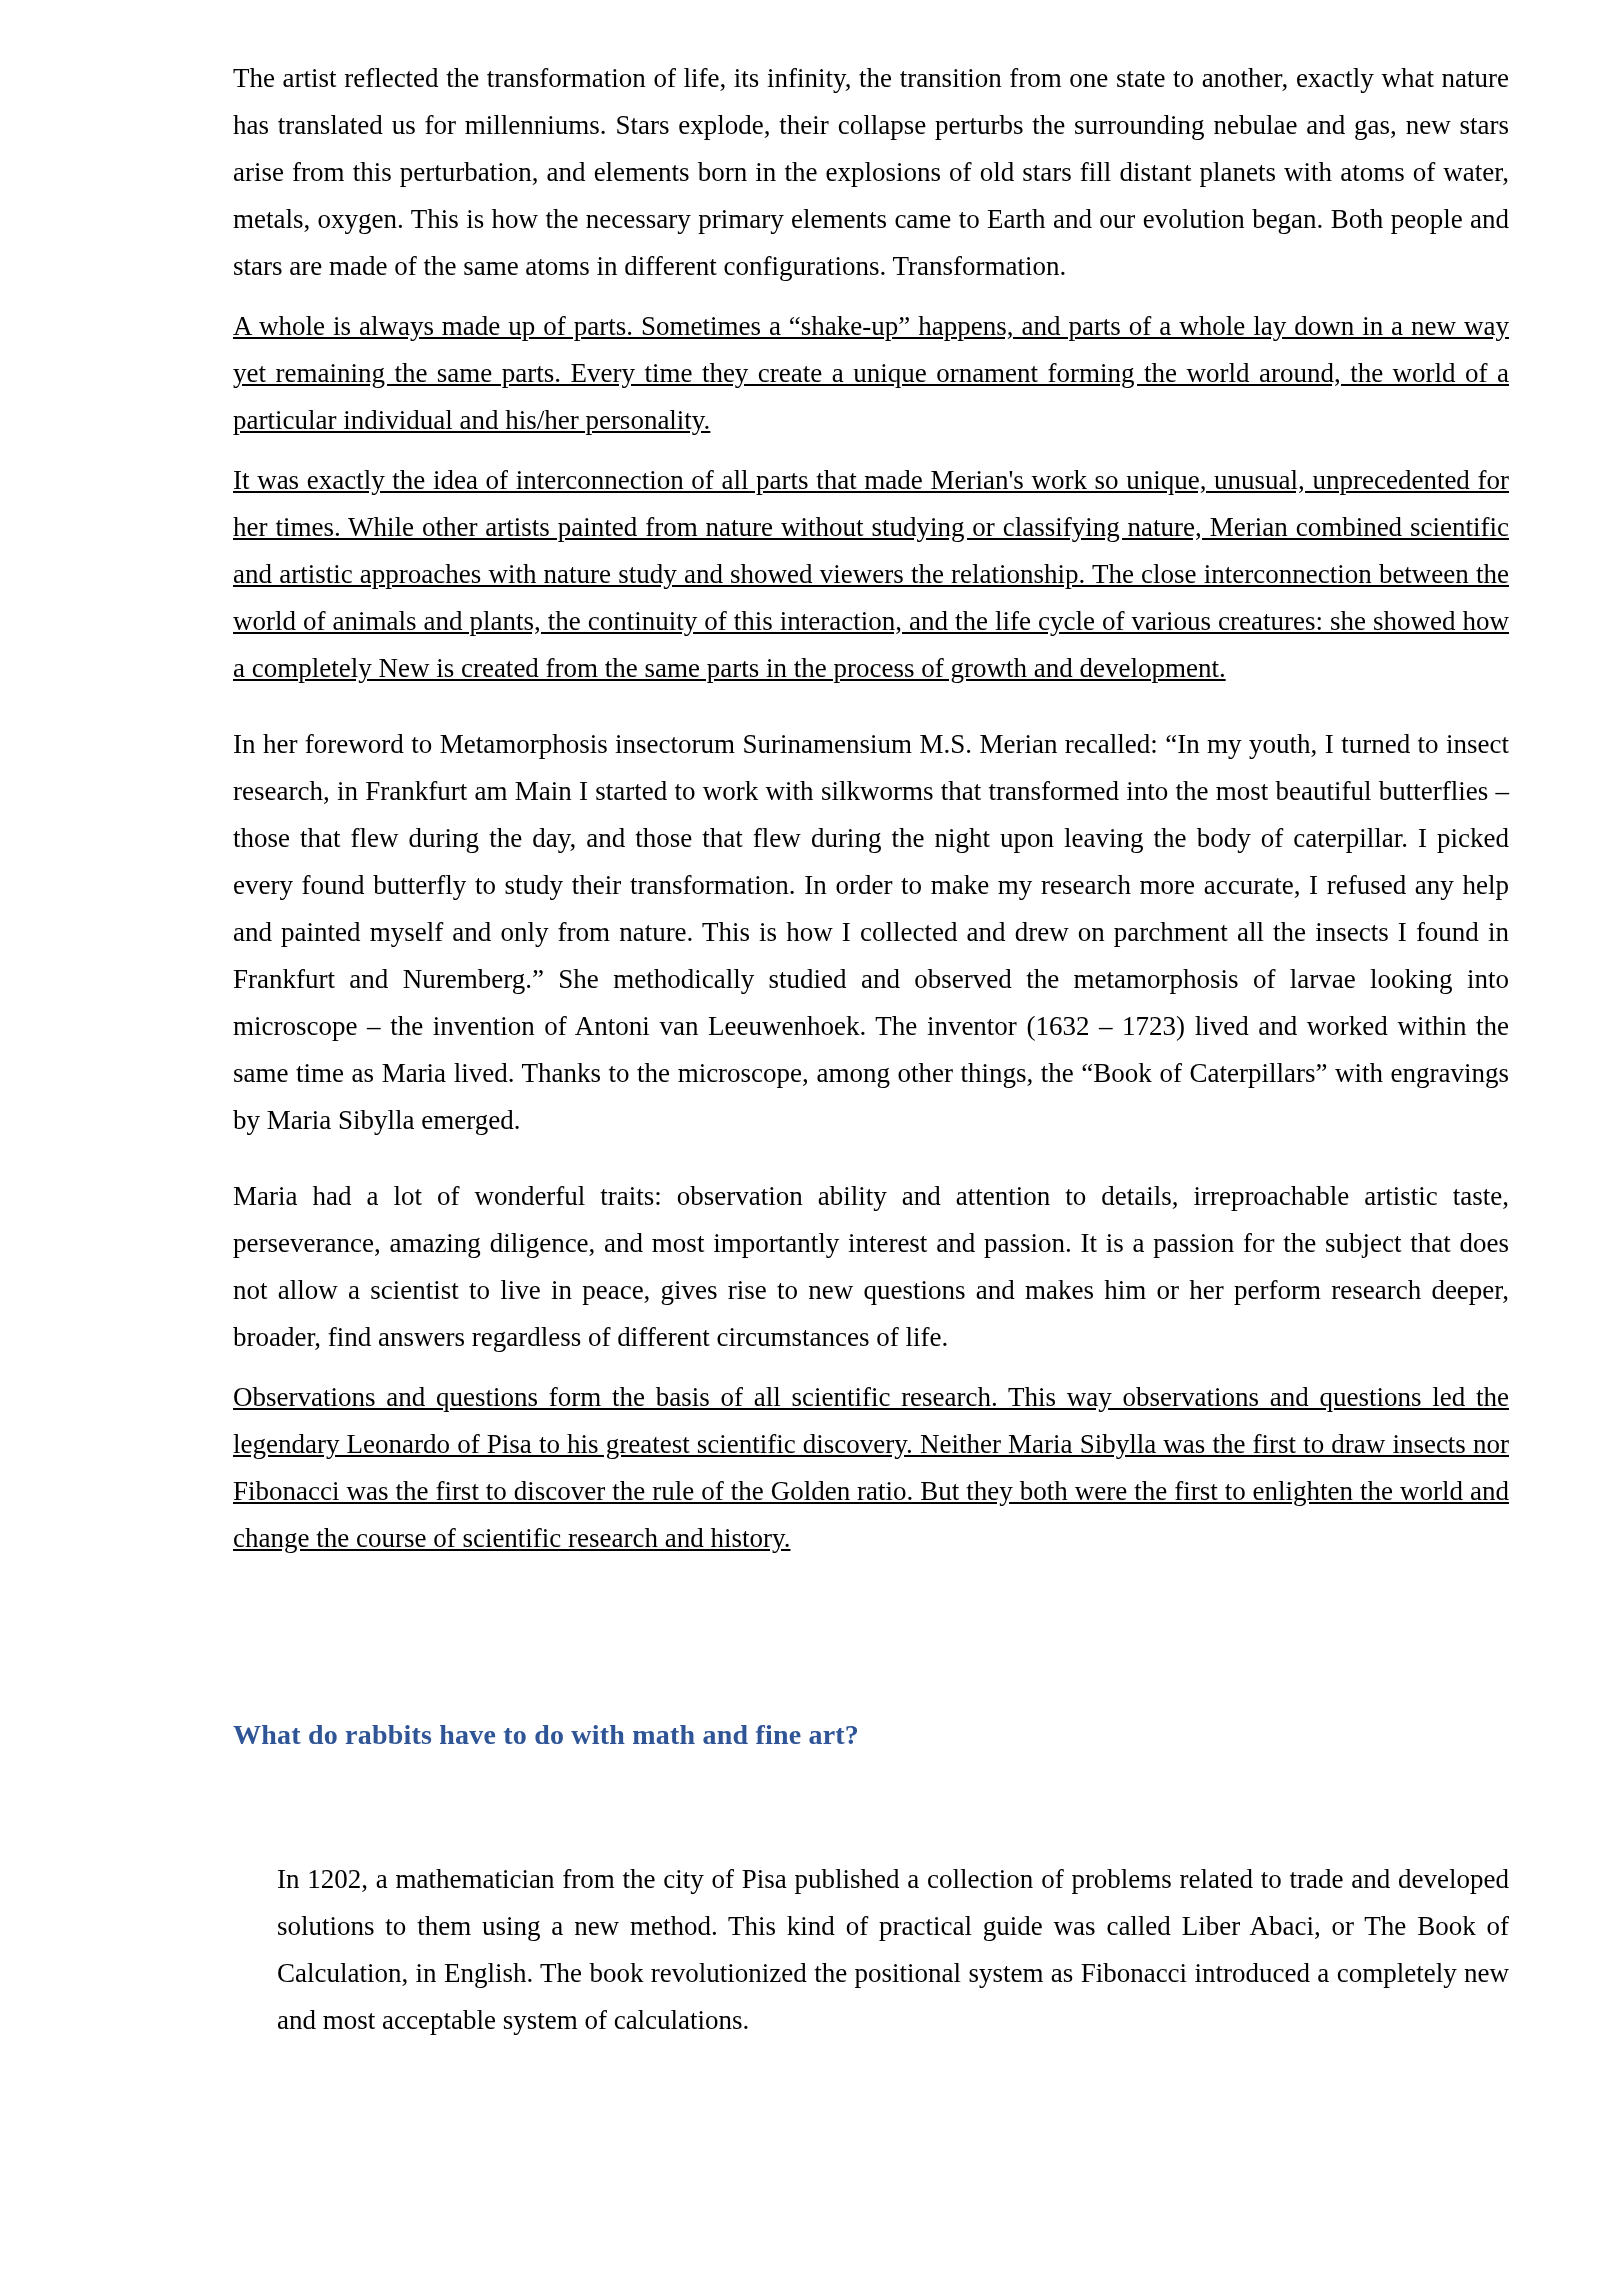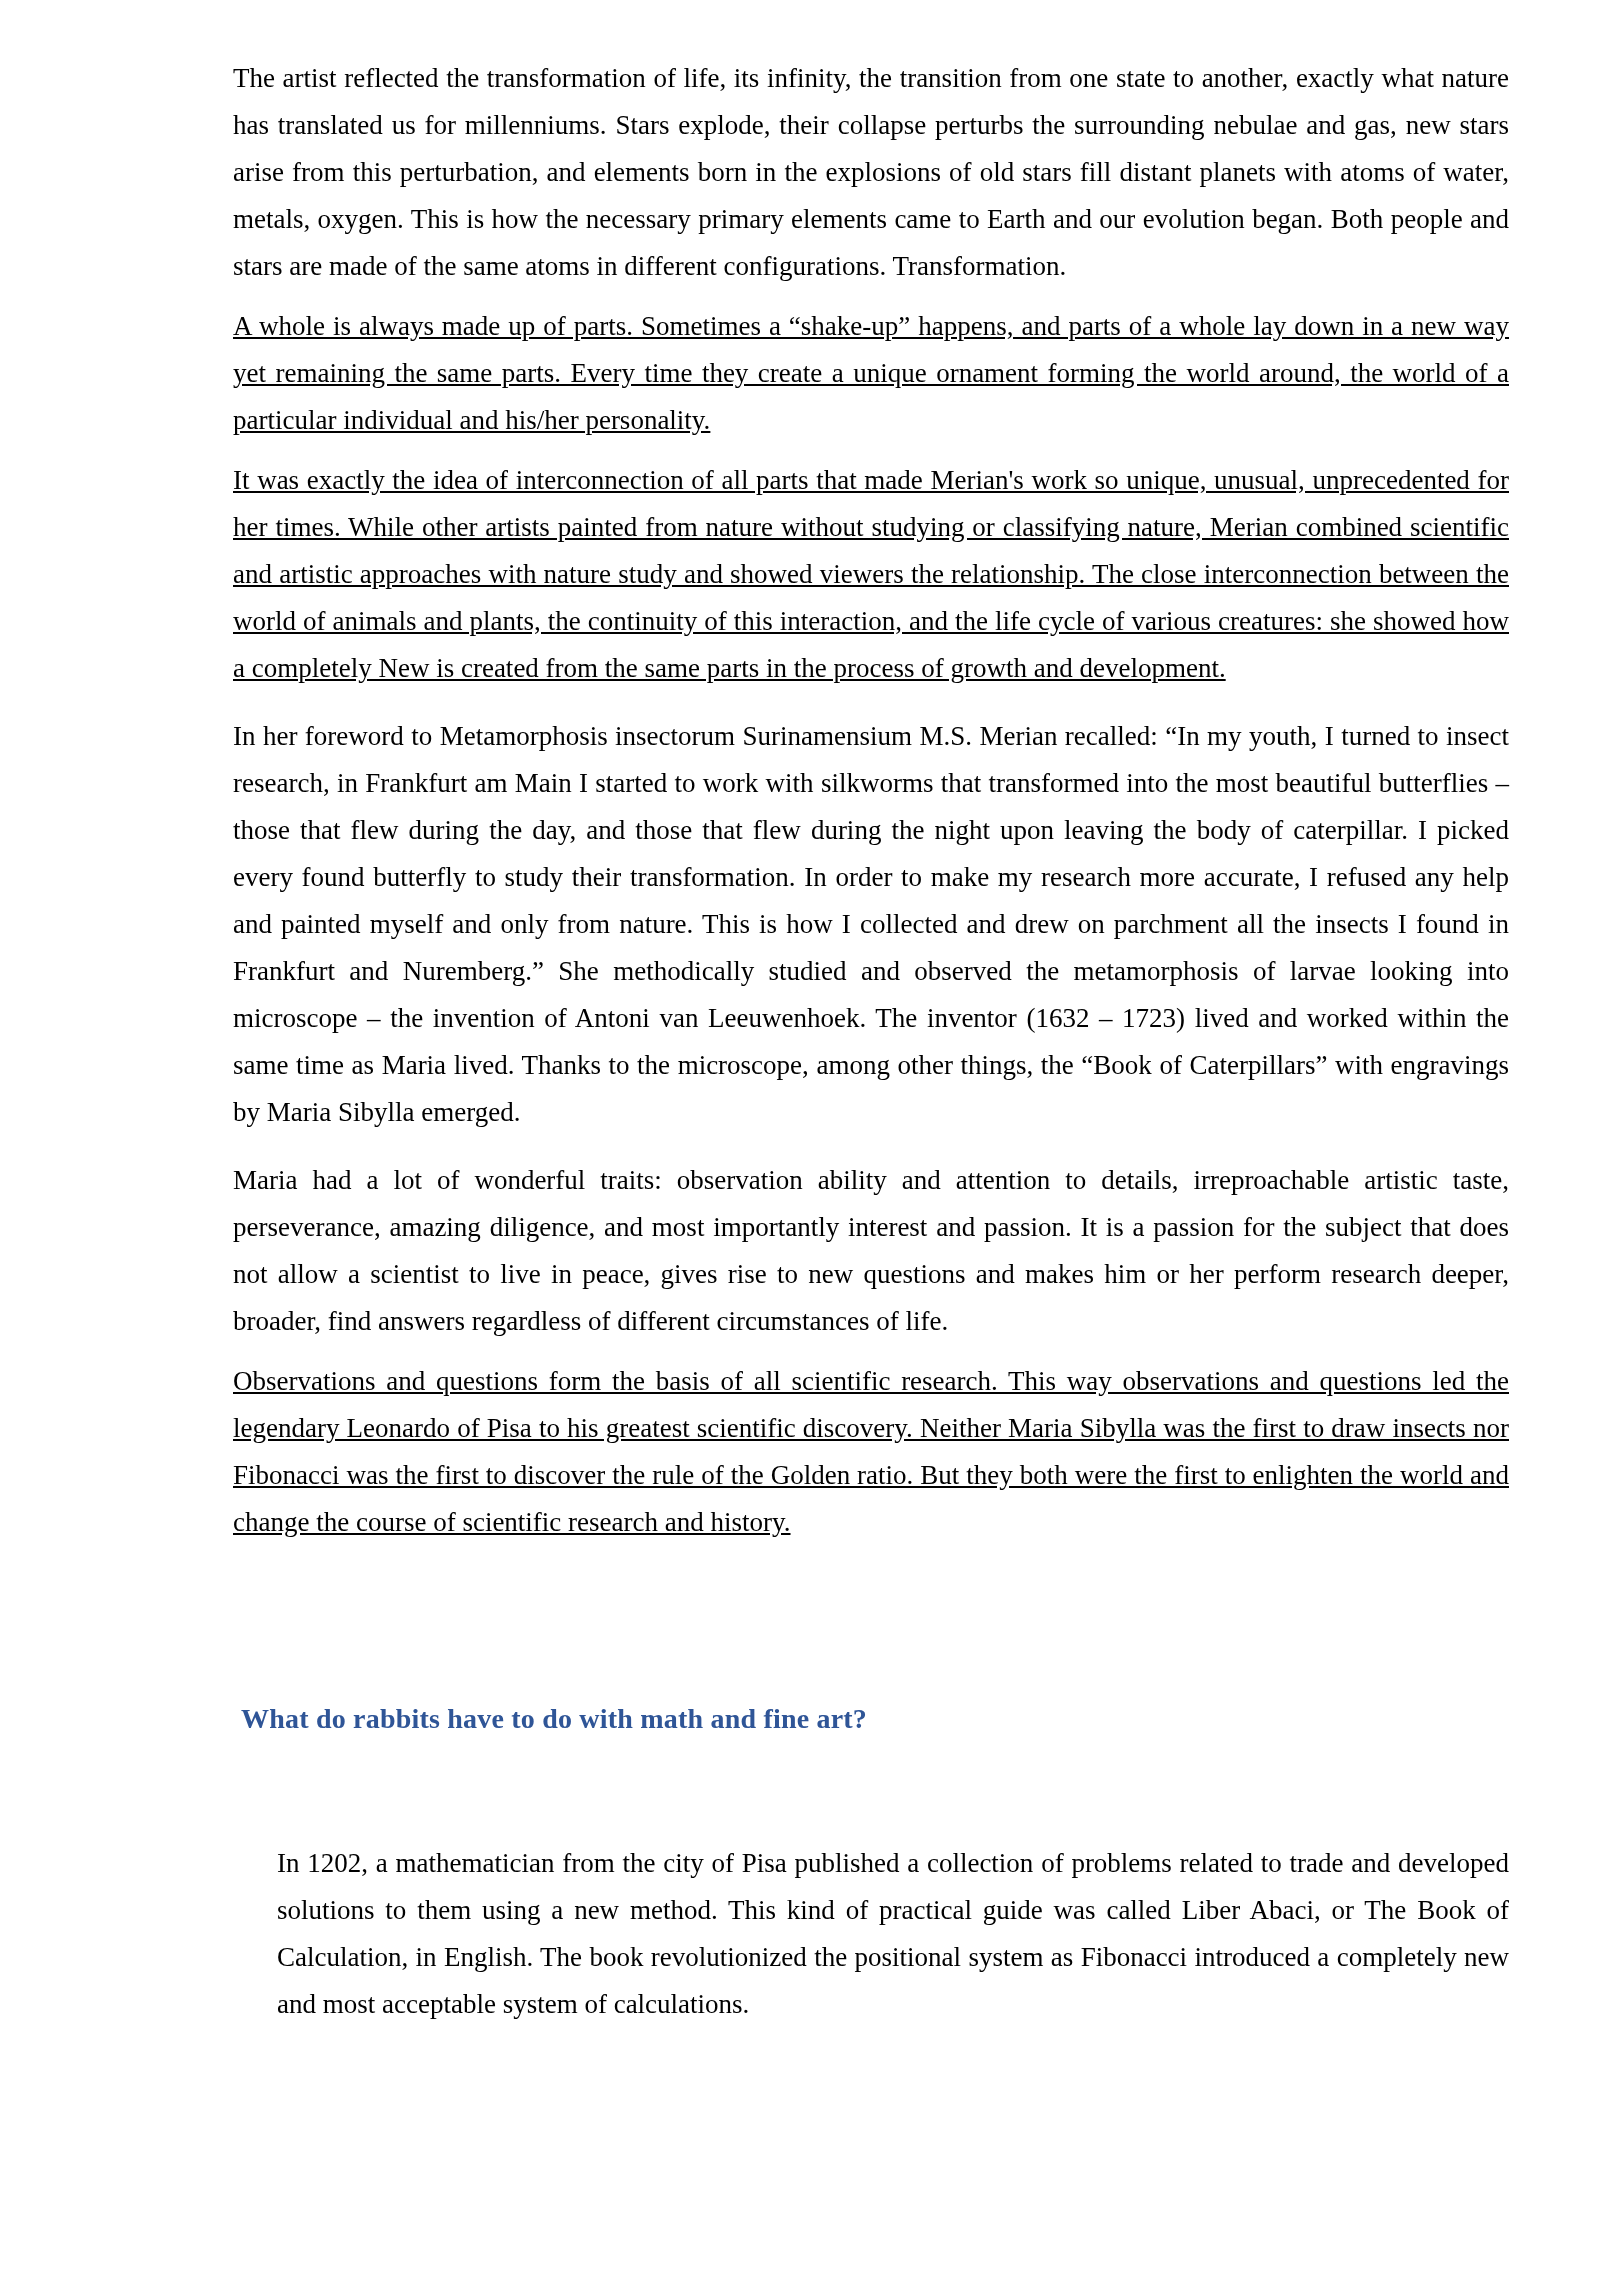--- a/index.html
+++ b/index.html
@@ -28,25 +28,25 @@
     line-height: 47px;
     color: #000000;
     text-align: justify;
     text-justify: inter-word;
     letter-spacing: 0px;
     word-spacing: 0px;
     -webkit-hyphens: none;
     hyphens: none;
   }
   p.para.gap-sm { margin-top: 13px; text-decoration: underline; }
-  p.para.gap-md { margin-top: 21px; }
+  p.para.gap-md { margin-top: 29px; }
   p.para.gap-xl { margin-top: 98px; margin-left: 44px; }
 
   h2.section-heading {
-    margin: 8px;
+    margin: 0;
     font-family: "Liberation Serif", "DejaVu Serif", serif;
     font-size: 28px;
     line-height: 47px;
     font-weight: bold;
     color: #2f5597;
     text-align: left;
     letter-spacing: 0.2px;
   }
   h2.section-heading.gap-heading { margin-top: 149px; }
 </style>

